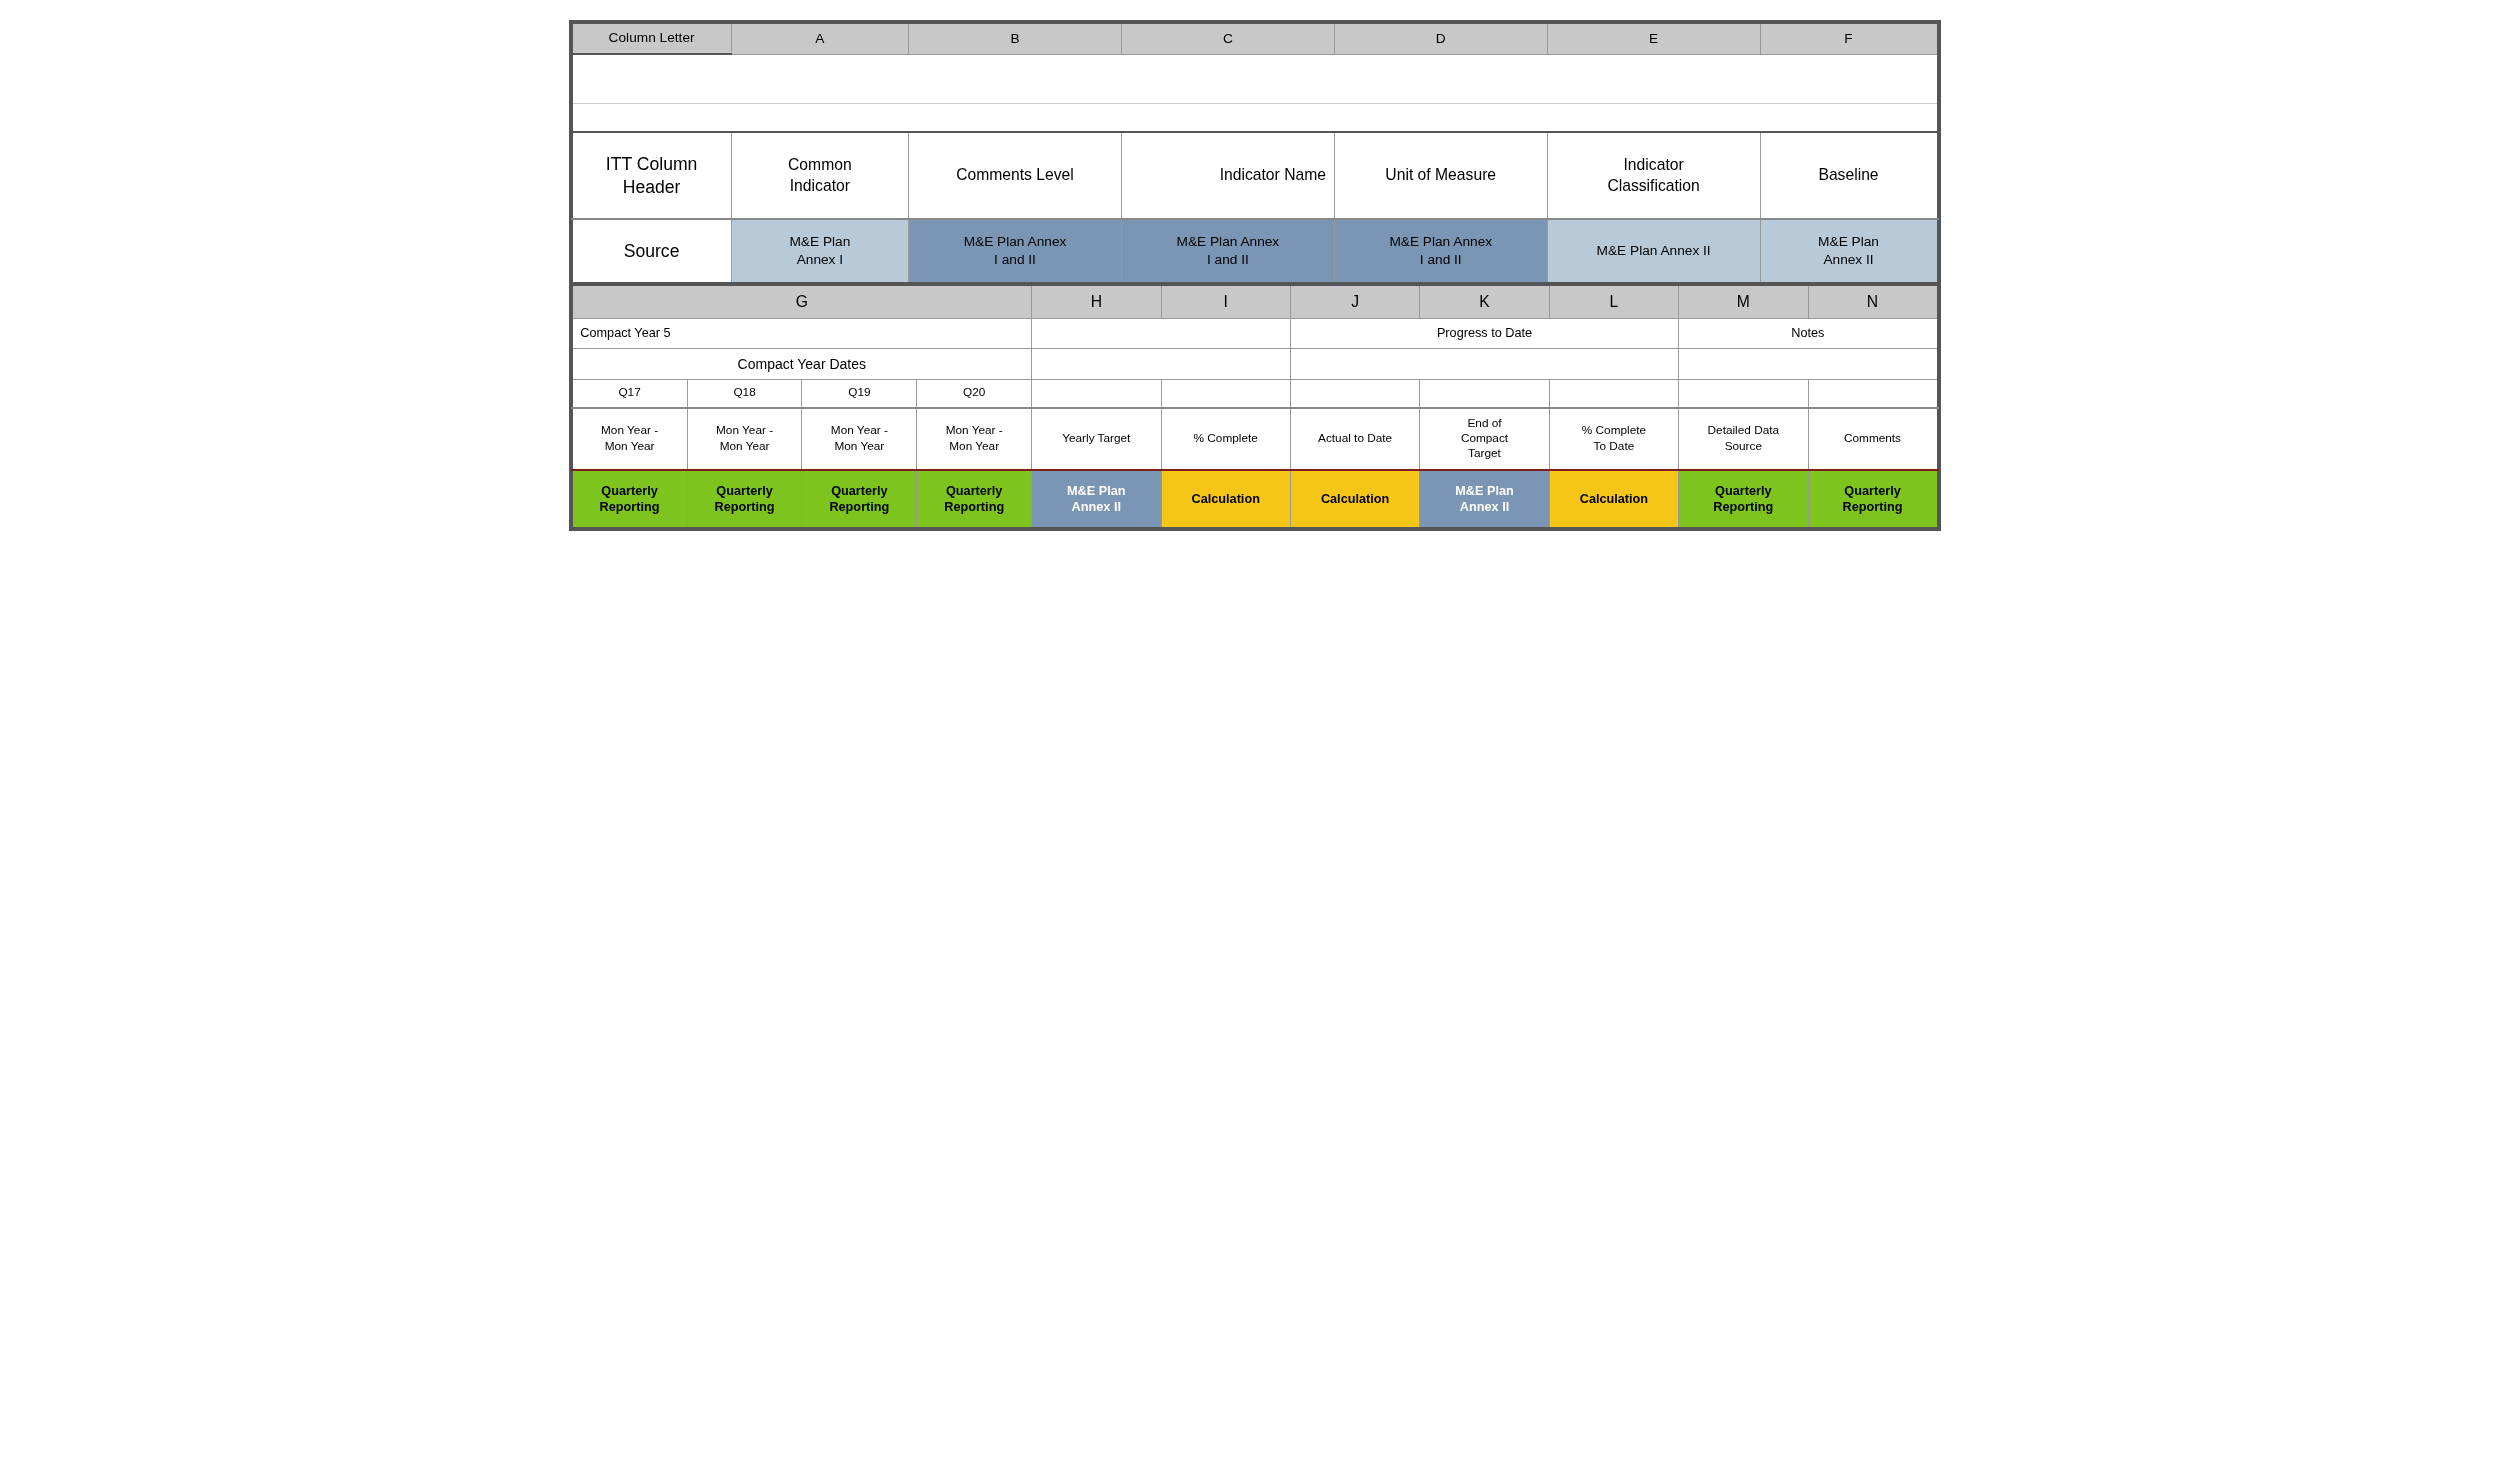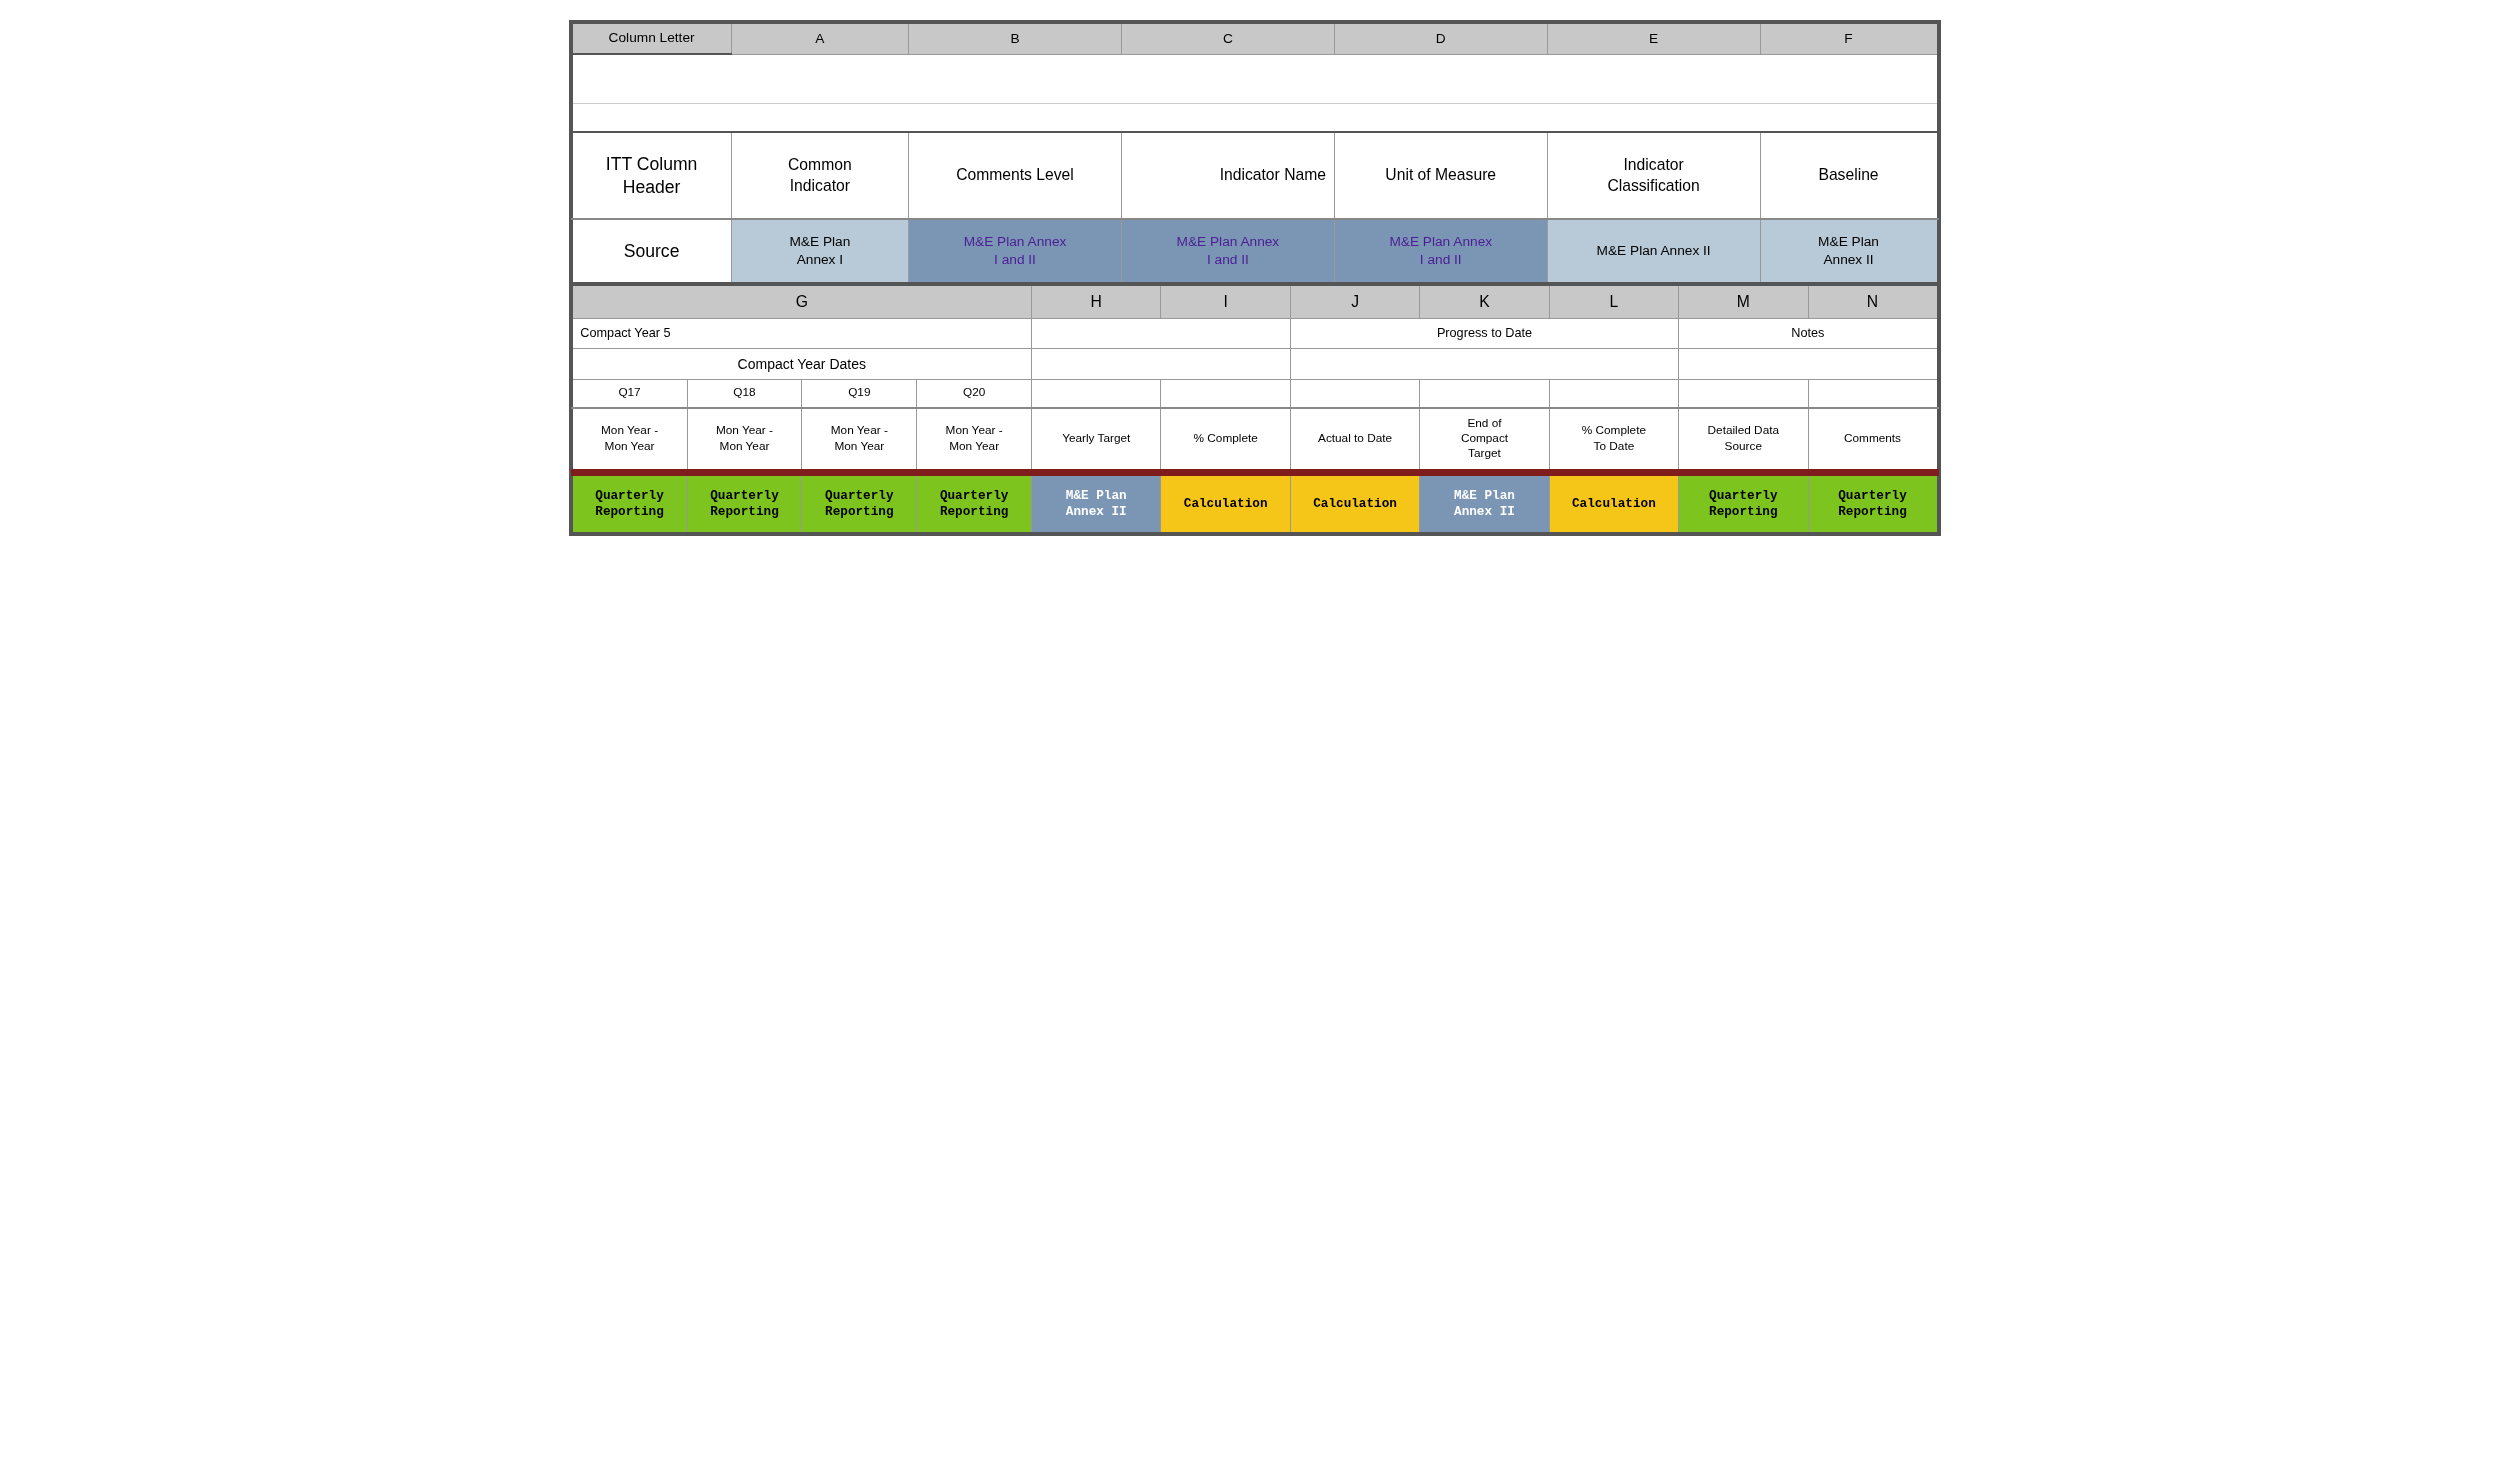--- a/index.html
+++ b/index.html
@@ -32,21 +32,21 @@
     .bg-gray-header {
       background-color: #c8c8c8;
       font-weight: bold;
     }
     
     .bg-blue-light {
       background-color: #b8c9d8;
     }
     .bg-blue-medium {
       background-color: #7b96b4;
-      color: #4c1d95;
+      color: #000000;
     }
     
     .bg-white {
       background-color: #ffffff;
     }
     
     .bg-green {
       background-color: #7dc41f;
       color: #000;
       font-weight: bold;
@@ -172,21 +172,21 @@
     <td class="bg-white" style="font-size:11.8px; padding:14.7px 3.9px;">Mon Year -<br>Mon Year</td>
     <td class="bg-white" style="font-size:11.8px;">Yearly Target</td>
     <td class="bg-white" style="font-size:11.8px;">% Complete</td>
     <td class="bg-white" style="font-size:11.8px;">Actual to Date</td>
     <td class="bg-white" style="font-size:11.8px;">End of<br>Compact<br>Target</td>
     <td class="bg-white" style="font-size:11.8px;">% Complete<br>To Date</td>
     <td class="bg-white" style="font-size:11.8px;">Detailed Data<br>Source</td>
     <td class="bg-white" style="font-size:11.8px;">Comments</td>
   </tr>
 
-  <tr style="border-top: 7px solid #7f1d1d; font-family: Liberation Mono, monospace;">
+  <tr style="border-top: 2px solid #7f1d1d;">
     <td class="bg-green" style="font-size:12.7px; padding:11.8px 3.9px;">Quarterly<br>Reporting</td>
     <td class="bg-green" style="font-size:12.7px; padding:11.8px 3.9px;">Quarterly<br>Reporting</td>
     <td class="bg-green" style="font-size:12.7px; padding:11.8px 3.9px;">Quarterly<br>Reporting</td>
     <td class="bg-green" style="font-size:12.7px; padding:11.8px 3.9px;">Quarterly<br>Reporting</td>
     <td class="bg-blue-gray" style="font-size:12.7px;">M&amp;E Plan<br>Annex II</td>
     <td class="bg-yellow" style="font-size:12.7px;">Calculation</td>
     <td class="bg-yellow" style="font-size:12.7px;">Calculation</td>
     <td class="bg-blue-gray" style="font-size:12.7px;">M&amp;E Plan<br>Annex II</td>
     <td class="bg-yellow" style="font-size:12.7px;">Calculation</td>
     <td class="bg-green" style="font-size:12.7px;">Quarterly<br>Reporting</td>

